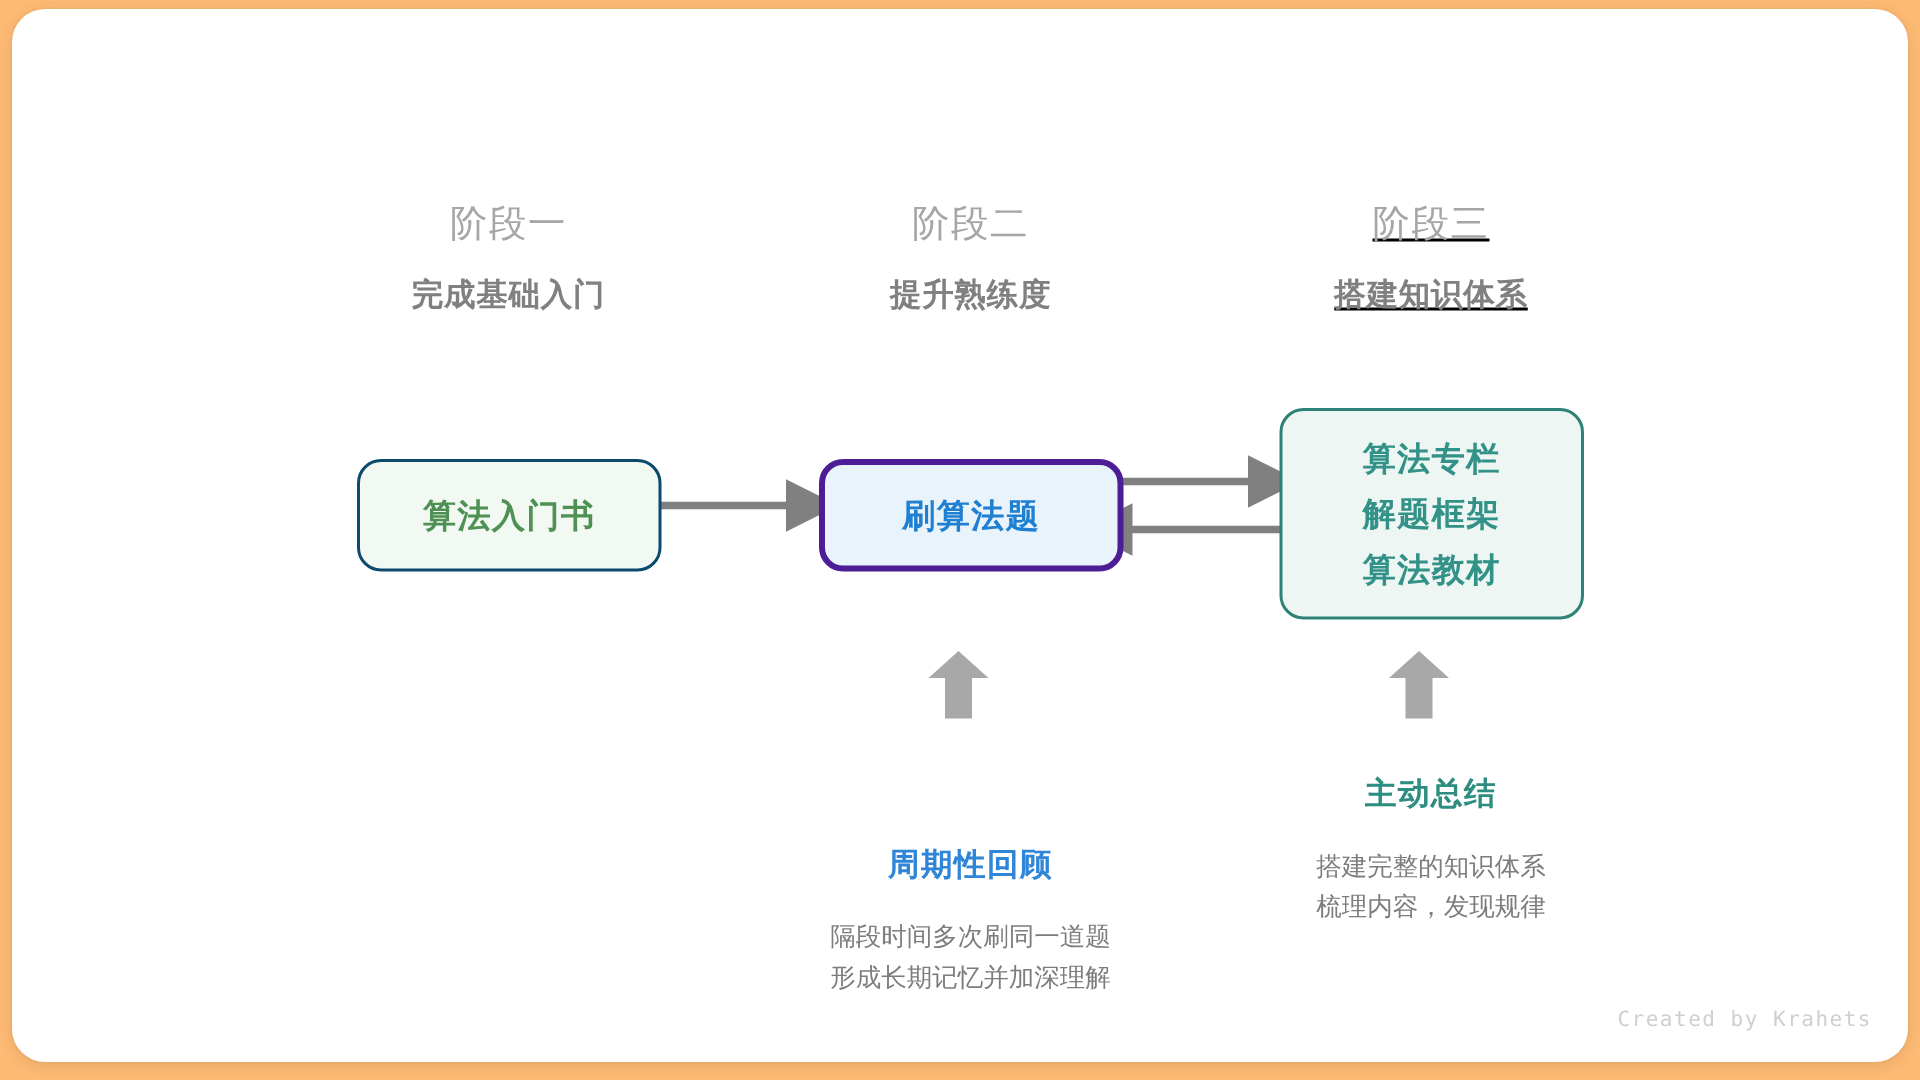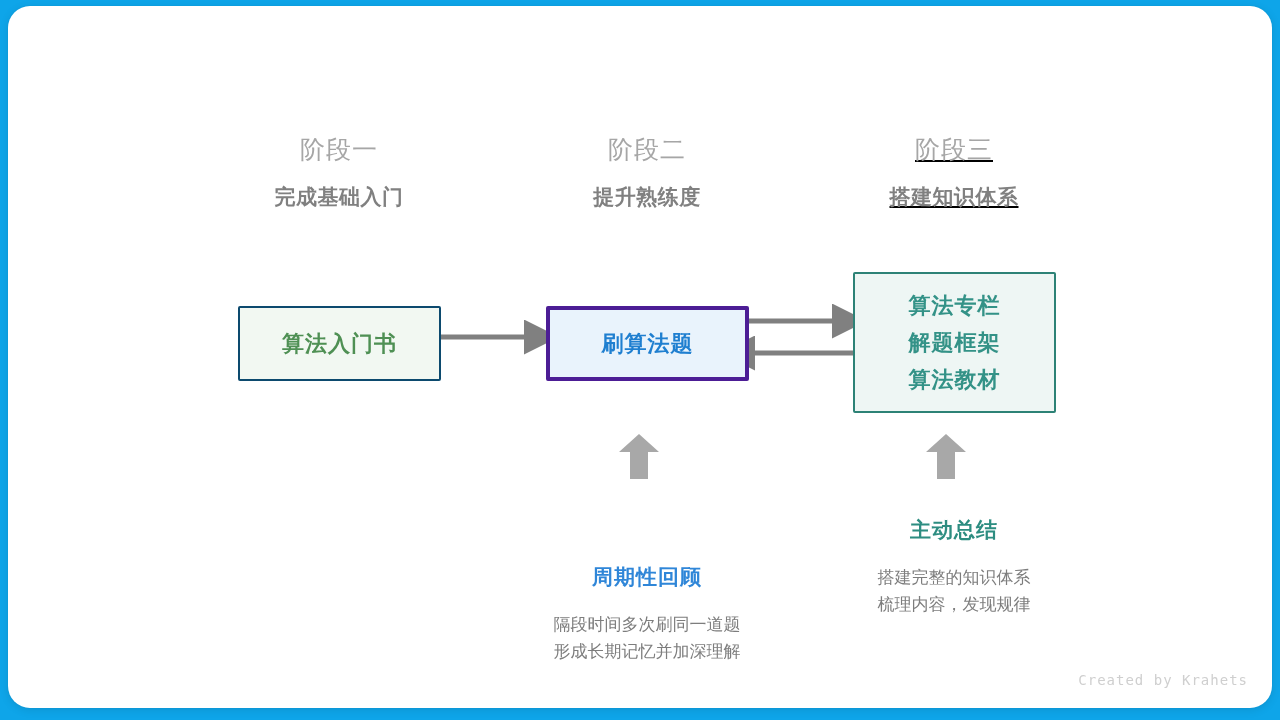--- a/index.html
+++ b/index.html
@@ -10,21 +10,21 @@
   body {
     width: 1280px;
     height: 720px;
     font-family: "Liberation Sans", "DejaVu Sans", sans-serif;
     overflow: hidden;
   }
   #stage {
     position: relative;
     width: 1280px;
     height: 720px;
-    background: #0ea5e9;
+    background: #fdba74;
   }
   #card {
     position: absolute;
     left: 8px;
     top: 6px;
     width: 1264px;
     height: 702px;
     background: #ffffff;
     border-radius: 22px;
     box-shadow: 0 2px 10px rgba(0,0,0,0.10), 0 0 2px rgba(0,0,0,0.06);
@@ -53,21 +53,21 @@
     white-space: nowrap;
   }
   #head1 { left: 201px; top: 126px; }
   #head2 { left: 509px; top: 126px; }
   #head3 { left: 816px; top: 126px; text-decoration: underline; }
 
   
   .node {
     position: absolute;
     box-sizing: border-box;
-    border-radius: 2px;
+    border-radius: 16px;
     display: flex;
     flex-direction: column;
     align-items: center;
     justify-content: center;
     font-weight: bold;
     letter-spacing: 1px;
   }
   #node-book {
     left: 230px; top: 300px;
     width: 203px; height: 75px;

